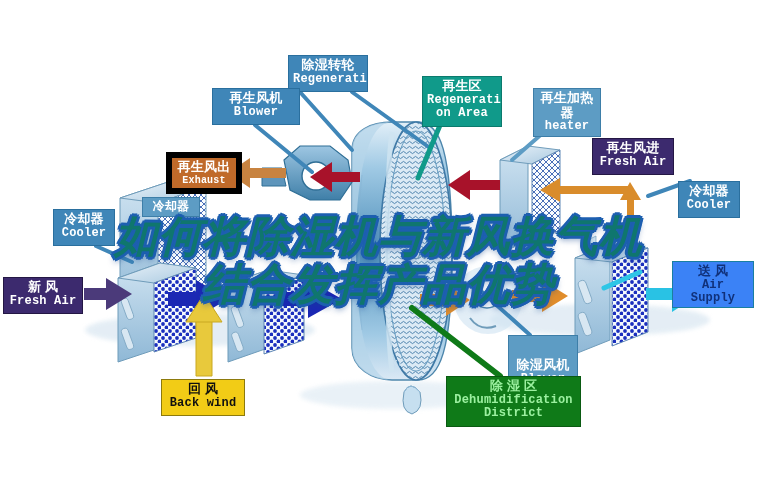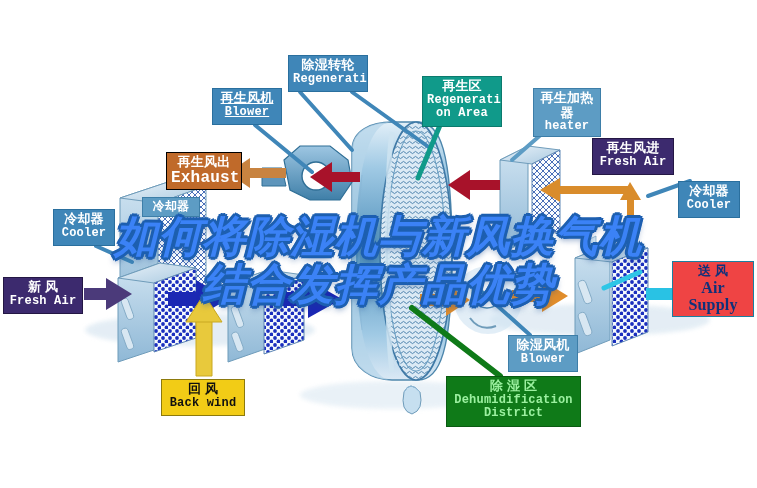--- a/index.html
+++ b/index.html
@@ -42,44 +42,44 @@
   }
   .label-en {
     display: block;
     font-family: "Liberation Mono", "DejaVu Sans Mono", monospace;
     font-weight: bold;
   }
 
   
   .st-blue   { background: #3f86b8; color: #ffffff; border: 1px solid #2a6f9e; }
   .st-blue2  { background: #5d9cc4; color: #ffffff; border: 1px solid #3d7ea8; }
-  .st-orange { background: #c06a2a; color: #ffffff; border: 1px solid #000000; }
+  .st-orange { background: #c06a2a; color: #ffffff; border: 6px solid #000000; }
   .st-teal   { background: #109a8a; color: #ffffff; border: 1px solid #0b7a6d; margin-top: 21px; }
   .st-purple { background: #3c2a6e; color: #ffffff; border: 1px solid #241744; }
-  .st-cyan   { background: #ef4444; color: #10317a; border: 1px solid #1a7fa0; }
+  .st-cyan   { background: #3b82f6; color: #10317a; border: 1px solid #1a7fa0; }
   .st-green  { background: #0f7a18; color: #9cf0a0; border: 1px solid #0a5a12; }
   .st-yellow { background: #f2cc16; color: #101010; border: 1px solid #8d7a0c; }
 
   
   #title-overlay {
     position: absolute;
     left: 0;
     top: 212px;
     width: 757px;
     text-align: center;
     pointer-events: none;
   }
   .title-line {
     display: block;
     font-family: "Liberation Sans", sans-serif;
     font-weight: bold;
     font-style: italic;
     font-size: 43px;
     line-height: 48px;
-    color: #3b82f6;
+    color: #0f766e;
     letter-spacing: 1px;
     text-shadow:
       -2px -2px 0 #1d5fb0,  2px -2px 0 #1d5fb0,
       -2px  2px 0 #1d5fb0,  2px  2px 0 #1d5fb0,
       -3px  0   0 #1d5fb0,  3px  0   0 #1d5fb0,
        0   -3px 0 #1d5fb0,  0    3px 0 #1d5fb0,
        0    4px 6px rgba(20,70,140,.55);
   }
   #wm {
     position: absolute;
@@ -291,32 +291,32 @@
       <path d="M690 181 L648 196" stroke="#3f86b8" stroke-width="4" fill="none"></path>
       <path d="M96 246 L132 262" stroke="#3f86b8" stroke-width="4" fill="none"></path>
       <path d="M530 335 L482 292" stroke="#3f86b8" stroke-width="4" fill="none"></path>
       <path d="M500 376 L412 308" stroke="#0f7a18" stroke-width="6" fill="none"></path>
       <path d="M640 272 L604 288" stroke="#2ec6e6" stroke-width="5" fill="none"></path>
     </g>
   </svg>
 
   <div id="labels-layer">
       <div class="label-box st-blue" style="left: 288px; top: 55px; width: 80px; min-height: 37px;"><span class="label-cn" style="font-size: 13px;">除湿转轮</span><span class="label-en" style="font-size: 12px;">Regenerati</span></div>
-      <div class="label-box st-blue" style="left: 212px; top: 88px; width: 70px; min-height: 37px; text-decoration: underline;"><span class="label-cn" style="font-size: 13px;">再生风机</span><span class="label-en" style="font-size: 12px;">Blower</span></div>
+      <div class="label-box st-blue" style="left: 212px; top: 88px; width: 88px; min-height: 37px;"><span class="label-cn" style="font-size: 13px;">再生风机</span><span class="label-en" style="font-size: 12px;">Blower</span></div>
       <div class="label-box st-teal" style="left: 422px; top: 55px; width: 80px; min-height: 51px;"><span class="label-cn" style="font-size: 13px;">再生区</span><span class="label-en" style="font-size: 12px; font-family: Liberation Mono, monospace;">Regenerati
 on Area</span></div>
       <div class="label-box st-blue2" style="left: 533px; top: 88px; width: 68px; min-height: 37px;"><span class="label-cn" style="font-size: 13px;">再生加热器</span><span class="label-en" style="font-size: 12px;">heater</span></div>
       <div class="label-box st-purple" style="left: 592px; top: 138px; width: 82px; min-height: 37px;"><span class="label-cn" style="font-size: 13px;">再生风进</span><span class="label-en" style="font-size: 12px;">Fresh Air</span></div>
-      <div class="label-box st-orange" style="left: 166px; top: 152px; width: 76px; min-height: 35px;"><span class="label-cn" style="font-size: 13px;">再生风出</span><span class="label-en" style="font-size: 16px;">Exhaust</span></div>
+      <div class="label-box st-orange" style="left: 166px; top: 152px; width: 76px; min-height: 35px;"><span class="label-cn" style="font-size: 13px;">再生风出</span><span class="label-en" style="font-size: 10px;">Exhaust</span></div>
       <div class="label-box st-blue" style="left: 678px; top: 181px; width: 62px; min-height: 37px;"><span class="label-cn" style="font-size: 13px;">冷却器</span><span class="label-en" style="font-size: 12px;">Cooler</span></div>
       <div class="label-box st-blue2" style="left: 142px; top: 197px; width: 58px; min-height: 20px;"><span class="label-cn" style="font-size: 12px;">冷却器</span></div>
       <div class="label-box st-blue" style="left: 53px; top: 209px; width: 62px; min-height: 37px;"><span class="label-cn" style="font-size: 13px;">冷却器</span><span class="label-en" style="font-size: 12px;">Cooler</span></div>
       <div class="label-box st-purple" style="left: 3px; top: 277px; width: 80px; min-height: 37px; text-align: center;"><span class="label-cn" style="font-size: 13px;">新   风</span><span class="label-en" style="font-size: 12px;">Fresh Air</span></div>
-      <div class="label-box st-cyan" style="left: 672px; top: 261px; width: 82px; min-height: 37px;"><span class="label-cn" style="font-size: 13px;">送   风</span><span class="label-en" style="font-size: 16px; font-family: Liberation Serif, serif;">Air Supply</span></div>
-      <div class="label-box st-blue2" style="left: 508px; top: 335px; width: 70px; min-height: 37px;"><span class="label-cn" style="font-size: 13px;">除湿风机</span><span class="label-en" style="font-size: 12px;">Blower</span></div>
+      <div class="label-box st-cyan" style="left: 672px; top: 261px; width: 82px; min-height: 37px;"><span class="label-cn" style="font-size: 13px;">送   风</span><span class="label-en" style="font-size: 12px;">Air Supply</span></div>
+      <div class="label-box st-blue2" style="left: 508px; top: 335px; width: 70px; min-height: 37px;"><span class="label-cn" style="font-size: 13px; margin-top: 20px;">除湿风机</span><span class="label-en" style="font-size: 12px;">Blower</span></div>
       <div class="label-box st-green" style="left: 446px; top: 376px; width: 135px; min-height: 51px;"><span class="label-cn" style="font-size: 13px;">除  湿  区</span><span class="label-en" style="font-size: 12px;">Dehumidification
 District</span></div>
       <div class="label-box st-yellow" style="left: 161px; top: 379px; width: 84px; min-height: 37px;"><span class="label-cn" style="font-size: 13px;">回    风</span><span class="label-en" style="font-size: 12px;">Back wind</span></div>
     </div>
 
   <div id="title-overlay">
     <span class="title-line">如何将除湿机与新风换气机</span>
     <span class="title-line">结合发挥产品优势</span>
   </div>
 

